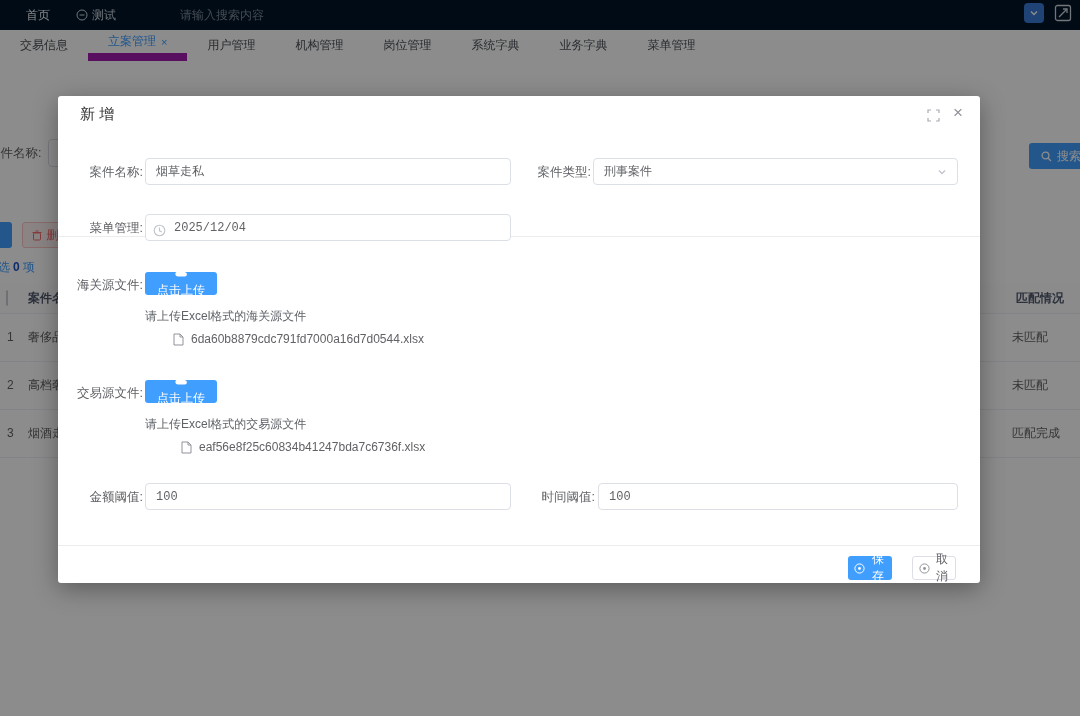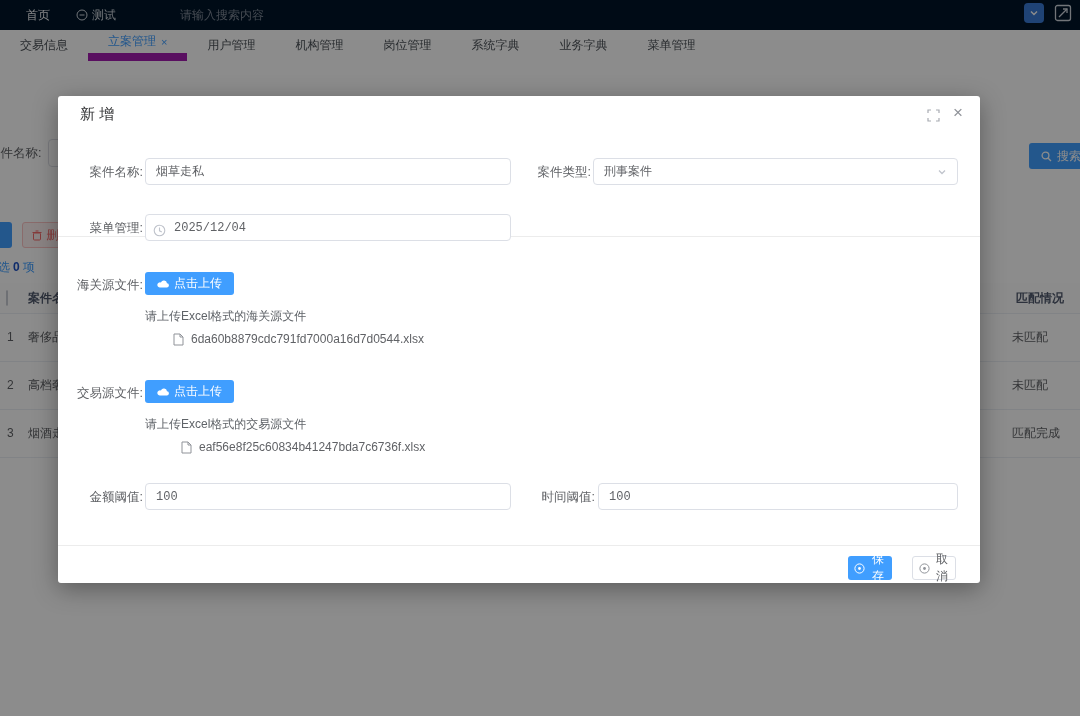--- a/index.html
+++ b/index.html
@@ -63,21 +63,21 @@
   .m-full{position:absolute;right:40px;top:13px;cursor:pointer;color:#909399;}
   .m-close{position:absolute;right:17px;top:7px;font-size:17px;color:#909399;cursor:pointer;}
   .m-div-top{position:absolute;left:0;top:140px;width:922px;height:1px;background:#ececec;}
   .m-div-bot{position:absolute;left:0;top:449px;width:922px;height:1px;background:#ececec;}
   .m-lbl{position:absolute;width:72px;text-align:right;font-size:12.5px;color:#606266;}
   .m-inp{position:absolute;height:27px;}
   .m-select{position:absolute;left:535px;top:62px;width:365px;height:27px;
     border:1px solid #dcdfe6;border-radius:4px;display:flex;align-items:center;
     padding:0 10px;box-sizing:border-box;font-size:12px;color:#606266;cursor:pointer;}
   .m-select .spacer{flex:1;}
-  .upload-btn{height:23px;padding:8px 12px;}
+  .upload-btn{height:23px;padding:8px 12px;flex-direction:column;}
   .hint{position:absolute;left:87px;font-size:12px;color:#5f6368;}
   .file-item{position:absolute;left:87px;display:flex;align-items:center;gap:7px;
     font-size:12px;color:#606266;cursor:pointer;}
   .m-foot-btn{height:24px;width:44px;}
   .dateico{position:absolute;left:95px;top:128px;}
   svg{display:block;}
 </style>
 </head>
 <body>
 

